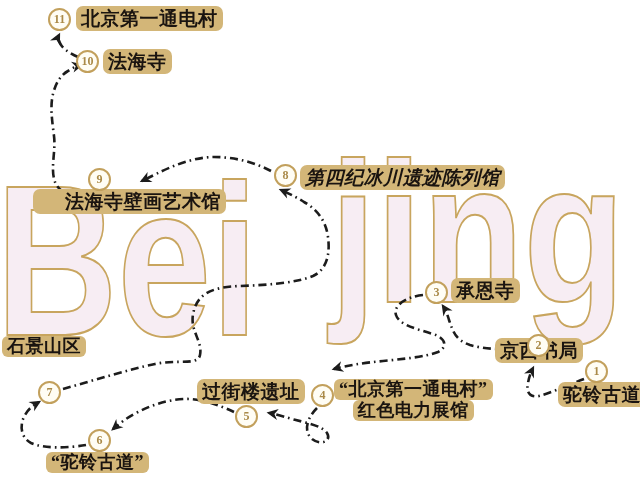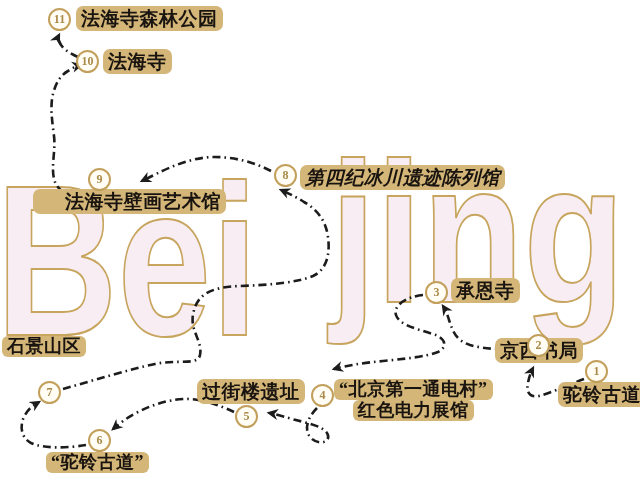--- a/index.html
+++ b/index.html
@@ -100,15 +100,15 @@
   <div class="stop-circle" style="left:274px; top:164px;">8</div>
   <div class="stop-label" style="left:300px; top:165px;font-style:italic;">第四纪冰川遗迹陈列馆</div>
 
   <div class="stop-circle" style="left:88px; top:168px;">9</div>
   <div class="stop-label" style="left:33px; top:189px;padding-left:32px;">法海寺壁画艺术馆</div>
 
   <div class="stop-circle" style="left:76px; top:50px;">10</div>
   <div class="stop-label" style="left:103px; top:49px;">法海寺</div>
 
   <div class="stop-circle" style="left:48px; top:8px;">11</div>
-  <div class="stop-label" style="left:76px; top:6px;">法海寺森林公园</div>
+  <div class="stop-label" style="left:76px; top:6px;">北京第一通电村</div>
 
 </div>
 
 </body></html>

